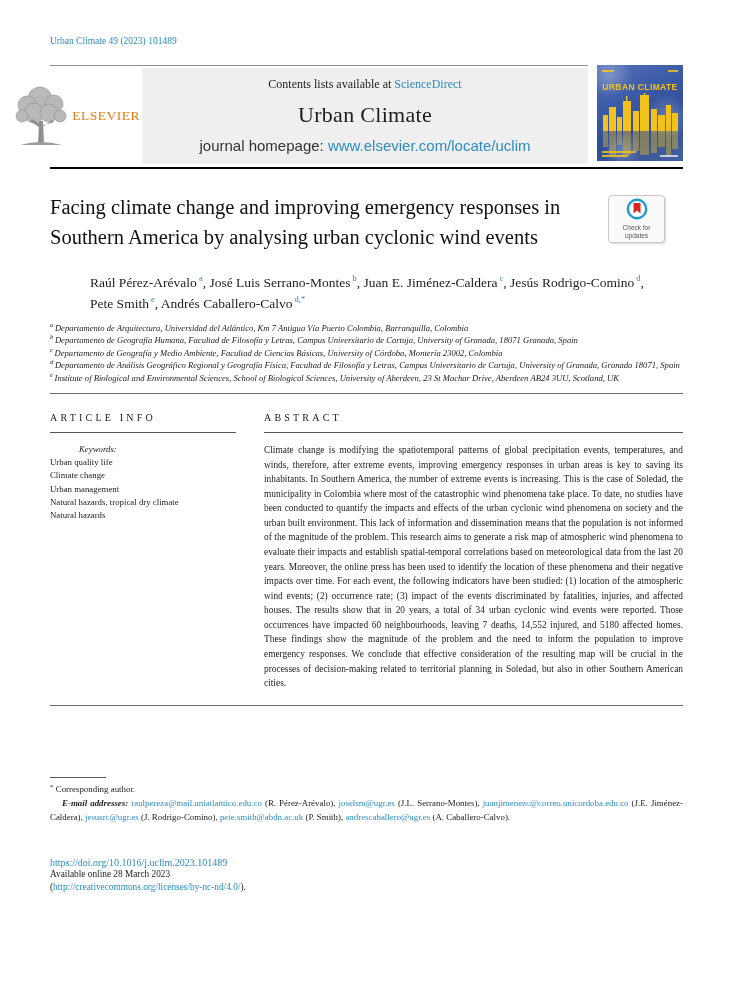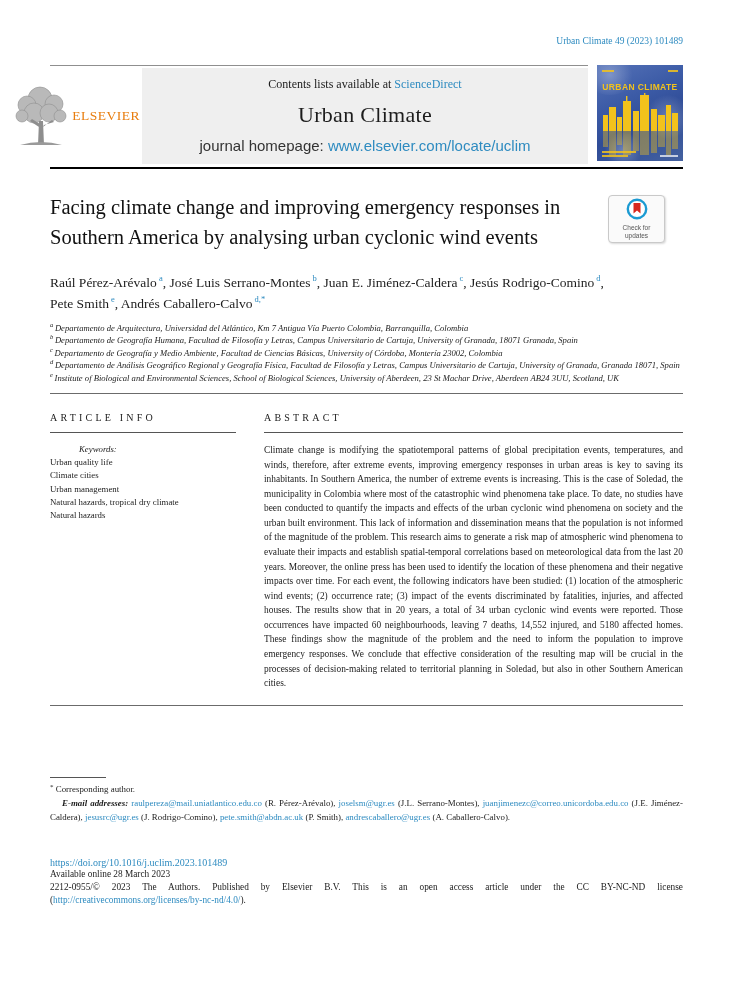--- a/index.html
+++ b/index.html
@@ -2,21 +2,21 @@
 <html><head>
 <meta charset="utf-8">
 <style>
   html,body{margin:0;padding:0;background:#fff;}
   .page{position:relative;width:733px;height:1000px;background:#fff;overflow:hidden;
         font-family:"Liberation Serif",serif;color:#1c1c1c;}
   .content{margin:0 50px;width:633px;}
   a,.link{color:#2e8bc0;text-decoration:none;cursor:pointer;}
 
   
-  .citation{padding-top:36px;text-align:right;font-size:9.5px;}
+  .citation{padding-top:36px;text-align:left;font-size:9.5px;}
 
   
   .banner-row{display:flex;margin-top:19px;}
   .banner-main{flex:1;border-top:1.5px solid #8f8f8f;display:flex;padding-top:2px;}
   .logo-box{width:90px;display:flex;flex-direction:row;align-items:center;justify-content:flex-end;padding:2px 0 0 0;}
   .elsevier-word{font-size:13.5px;letter-spacing:.5px;font-weight:400;margin-top:-2px;}
   .gray-box{flex:1;background:#efefef;margin-left:2px;display:flex;flex-direction:column;
             align-items:center;justify-content:space-between;padding:9px 6px 10px 6px;height:96px;box-sizing:border-box;}
   .contents-line{font-size:12px;}
   .journal-title{font-size:22px;letter-spacing:.3px;}
@@ -32,21 +32,21 @@
 
   
   .title-row{position:relative;margin-top:24px;}
   .paper-title{width:545px;font-size:20.5px;line-height:1.46;color:#111;}
   .updates-badge{position:absolute;right:18px;top:2px;width:55px;height:46px;border:1px solid #c9c9c9;
                  border-radius:4px;background:#fafafa;display:flex;flex-direction:column;align-items:center;
                  justify-content:center;box-shadow:1px 1px 2px rgba(0,0,0,.15);}
   .badge-text{font-family:"Liberation Sans",sans-serif;font-size:6.5px;color:#555;line-height:1.25;text-align:center;}
 
   
-  .authors{margin-top:19px;font-size:13.5px;width:560px;line-height:1.55;}
+  .authors{margin-top:19px;font-size:13.5px;width:560px;line-height:1.55;margin-left:40px;}
   .authors sup{font-size:8.5px;color:#2e8bc0;}
   
   .affiliations{margin-top:7px;font-size:8.6px;font-style:italic;line-height:1.45;}
   .affiliations sup{font-size:6.5px;line-height:1;}
 
   .section-rule{border-bottom:1.4px solid #6b6b6b;margin-top:9px;}
 
   
   .cols{display:flex;padding-top:18px;}
   .col-left{width:186px;flex:none;}
@@ -177,21 +177,21 @@
     <div class="section-rule"></div>
 
     <div class="cols">
       <div class="col-left">
         <div class="col-heading">ARTICLE INFO</div>
         <div class="col-rule"></div>
         <div class="keywords">
           <div class="kw-label">Keywords:</div>
           <div>
               <div>Urban quality life</div>
-              <div>Climate cities</div>
+              <div>Climate change</div>
               <div>Urban management</div>
               <div>Natural hazards, tropical dry climate</div>
               <div>Natural hazards</div>
             </div>
         </div>
       </div>
       <div class="col-right">
         <div class="col-heading">ABSTRACT</div>
         <div class="col-rule"></div>
         <div class="abstract-text">Climate change is modifying the spatiotemporal patterns of global precipitation events, temperatures, and winds, therefore, after extreme events, improving emergency responses in urban areas is key to saving its inhabitants. In Southern America, the number of extreme events is increasing. This is the case of Soledad, the municipality in Colombia where most of the catastrophic wind phenomena take place. To date, no studies have been conducted to quantify the impacts and effects of the urban cyclonic wind phenomena on society and the urban built environment. This lack of information and dissemination means that the population is not informed of the magnitude of the problem. This research aims to generate a risk map of atmospheric wind phenomena to evaluate their impacts and establish spatial-temporal correlations based on meteorological data from the last 20 years. Moreover, the online press has been used to identify the location of these phenomena and their negative impacts over time. For each event, the following indicators have been studied: (1) location of the atmospheric wind events; (2) occurrence rate; (3) impact of the events discriminated by fatalities, injuries, and affected houses. The results show that in 20 years, a total of 34 urban cyclonic wind events were reported. Those occurrences have impacted 60 neighbourhoods, leaving 7 deaths, 14,552 injured, and 5180 affected homes. These findings show the magnitude of the problem and the need to inform the population to improve emergency responses. We conclude that effective consideration of the resulting map will be crucial in the processes of decision-making related to territorial planning in Soledad, but also in other Southern American cities.</div>
@@ -200,17 +200,16 @@
     <div class="bottom-rule"></div>
 
     <div class="footnote">
       <div class="fn-rule"></div>
       <div class="fn-line"><span class="fn-star">*</span><span> Corresponding author.</span></div>
       <div class="fn-emails"><span class="email-label">E-mail addresses:</span> <span class="link">raulpereza@mail.uniatlantico.edu.co</span> (R. Pérez-Arévalo), <span class="link">joselsm@ugr.es</span> (J.L. Serrano-Montes), <span class="link">juanjimenezc@correo.unicordoba.edu.co</span> (J.E. Jiménez-Caldera), <span class="link">jesusrc@ugr.es</span> (J. Rodrigo-Comino), <span class="link">pete.smith@abdn.ac.uk</span> (P. Smith), <span class="link">andrescaballero@ugr.es</span> (A. Caballero-Calvo).</div>
     </div>
 
     <div class="doi-line"><span class="link">https://doi.org/10.1016/j.uclim.2023.101489</span></div>
     <div class="footer-line">Available online 28 March 2023</div>
-    <div class="footer-line just">2212-0955/© 2023 The Authors. Published by Elsevier B.V. This is an open access article under the CC BY-NC-ND license</div>
     <div class="footer-line"><span>(</span><span class="link">http://creativecommons.org/licenses/by-nc-nd/4.0/</span><span>).</span></div>
 
   </div>
 </div>
 
 </body></html>

